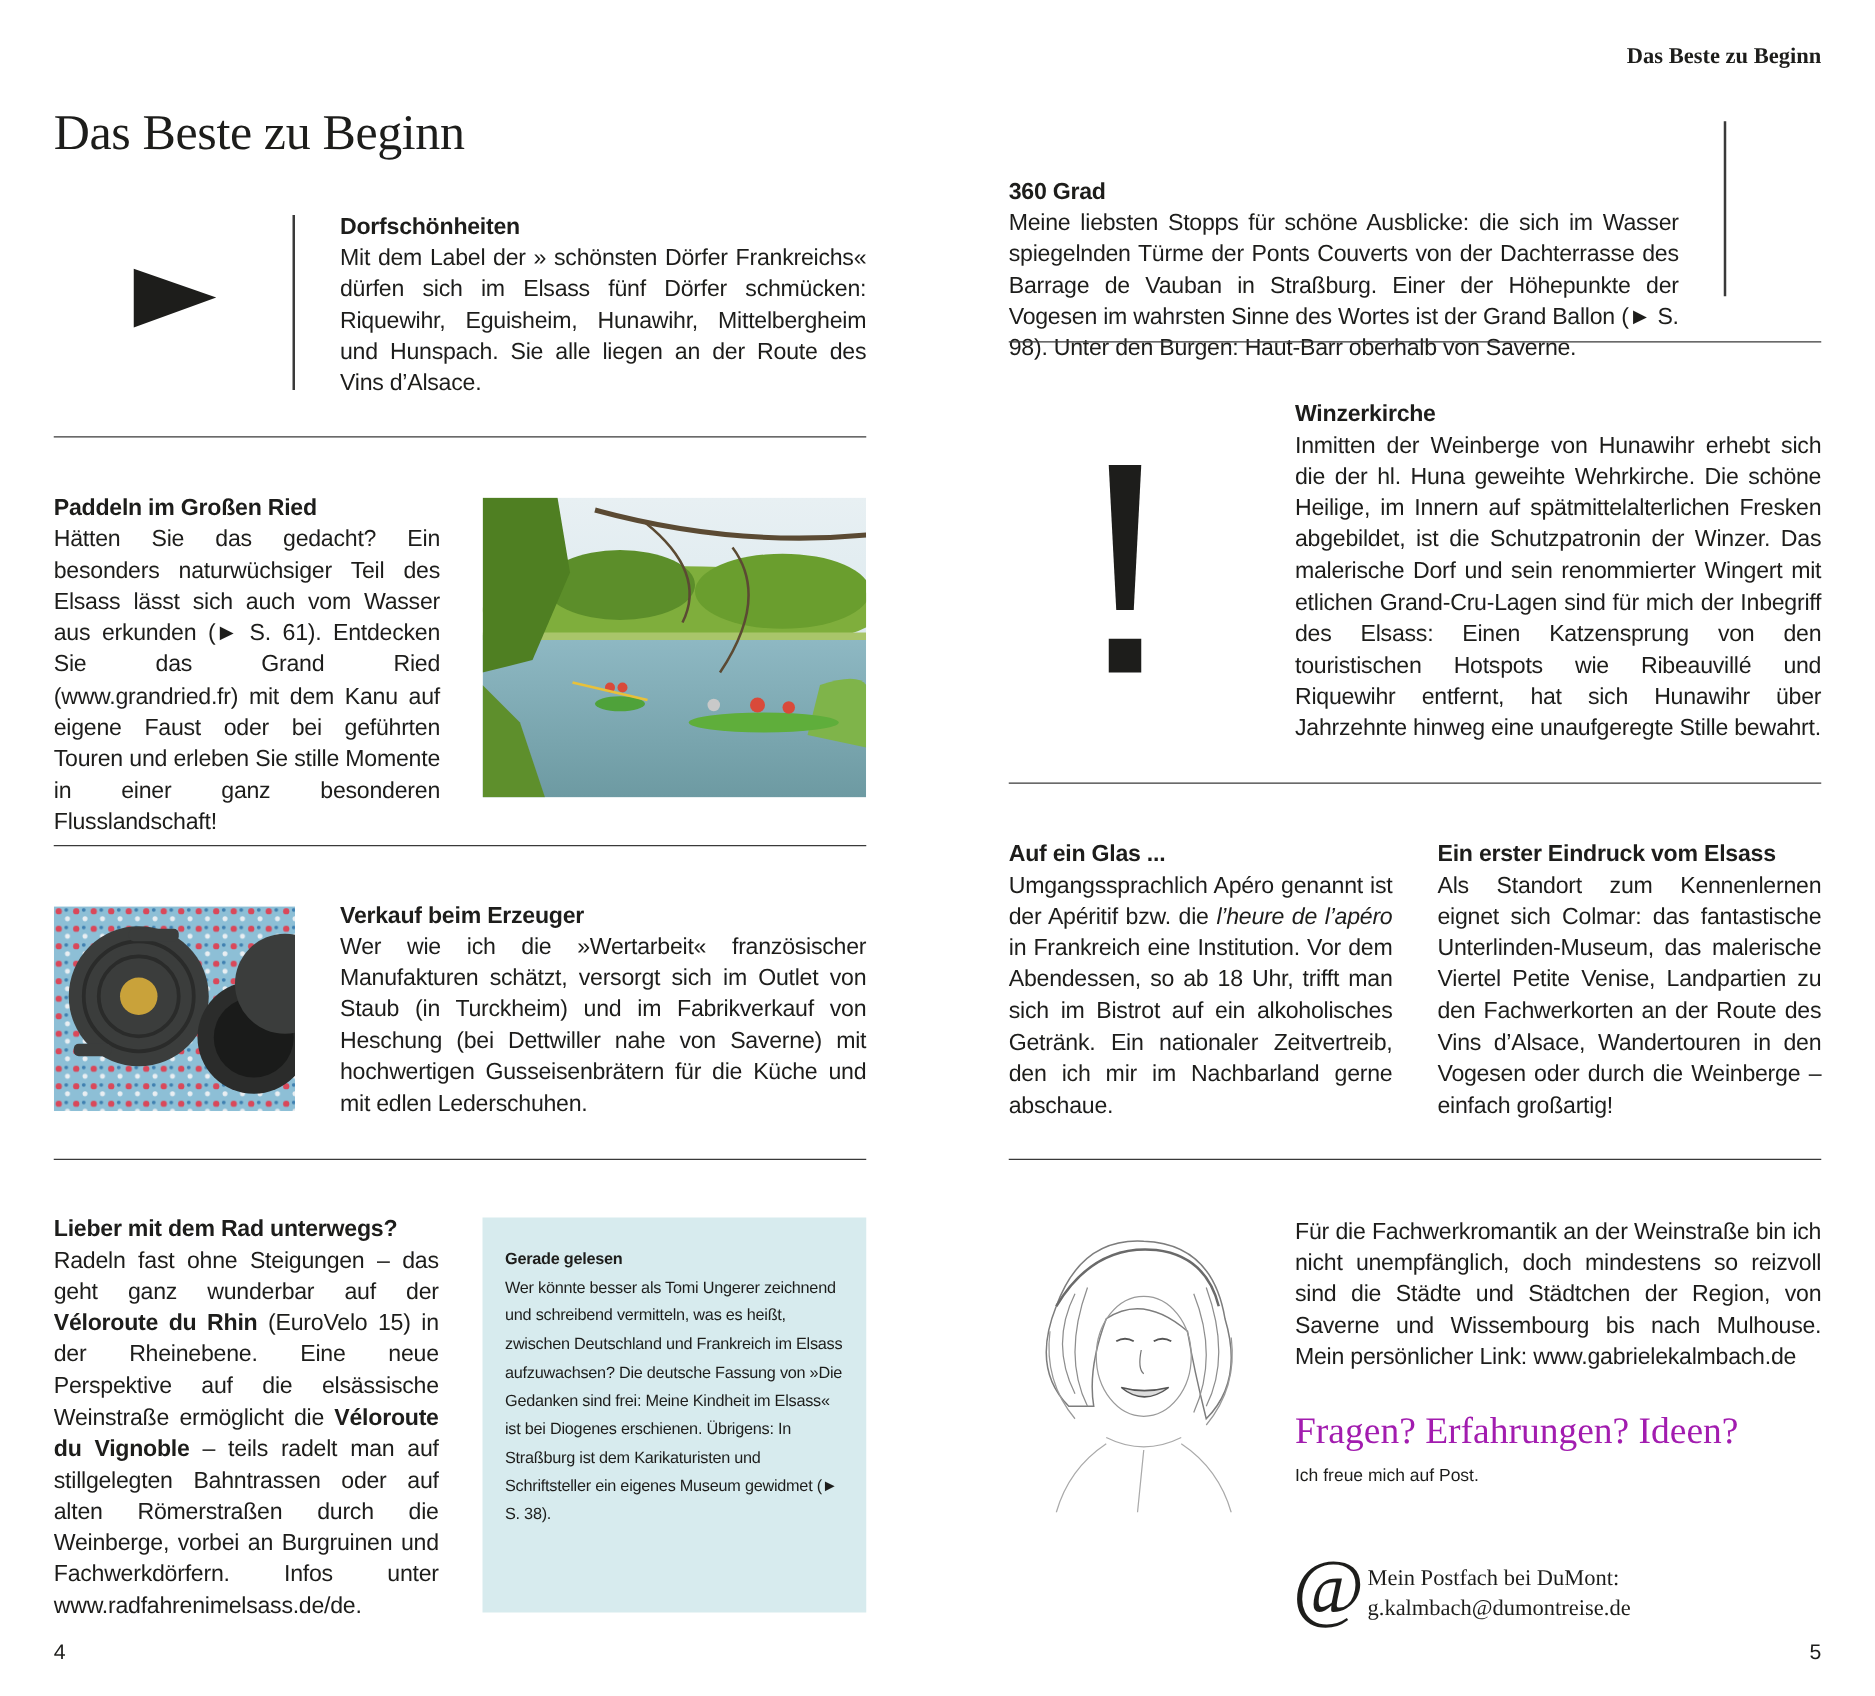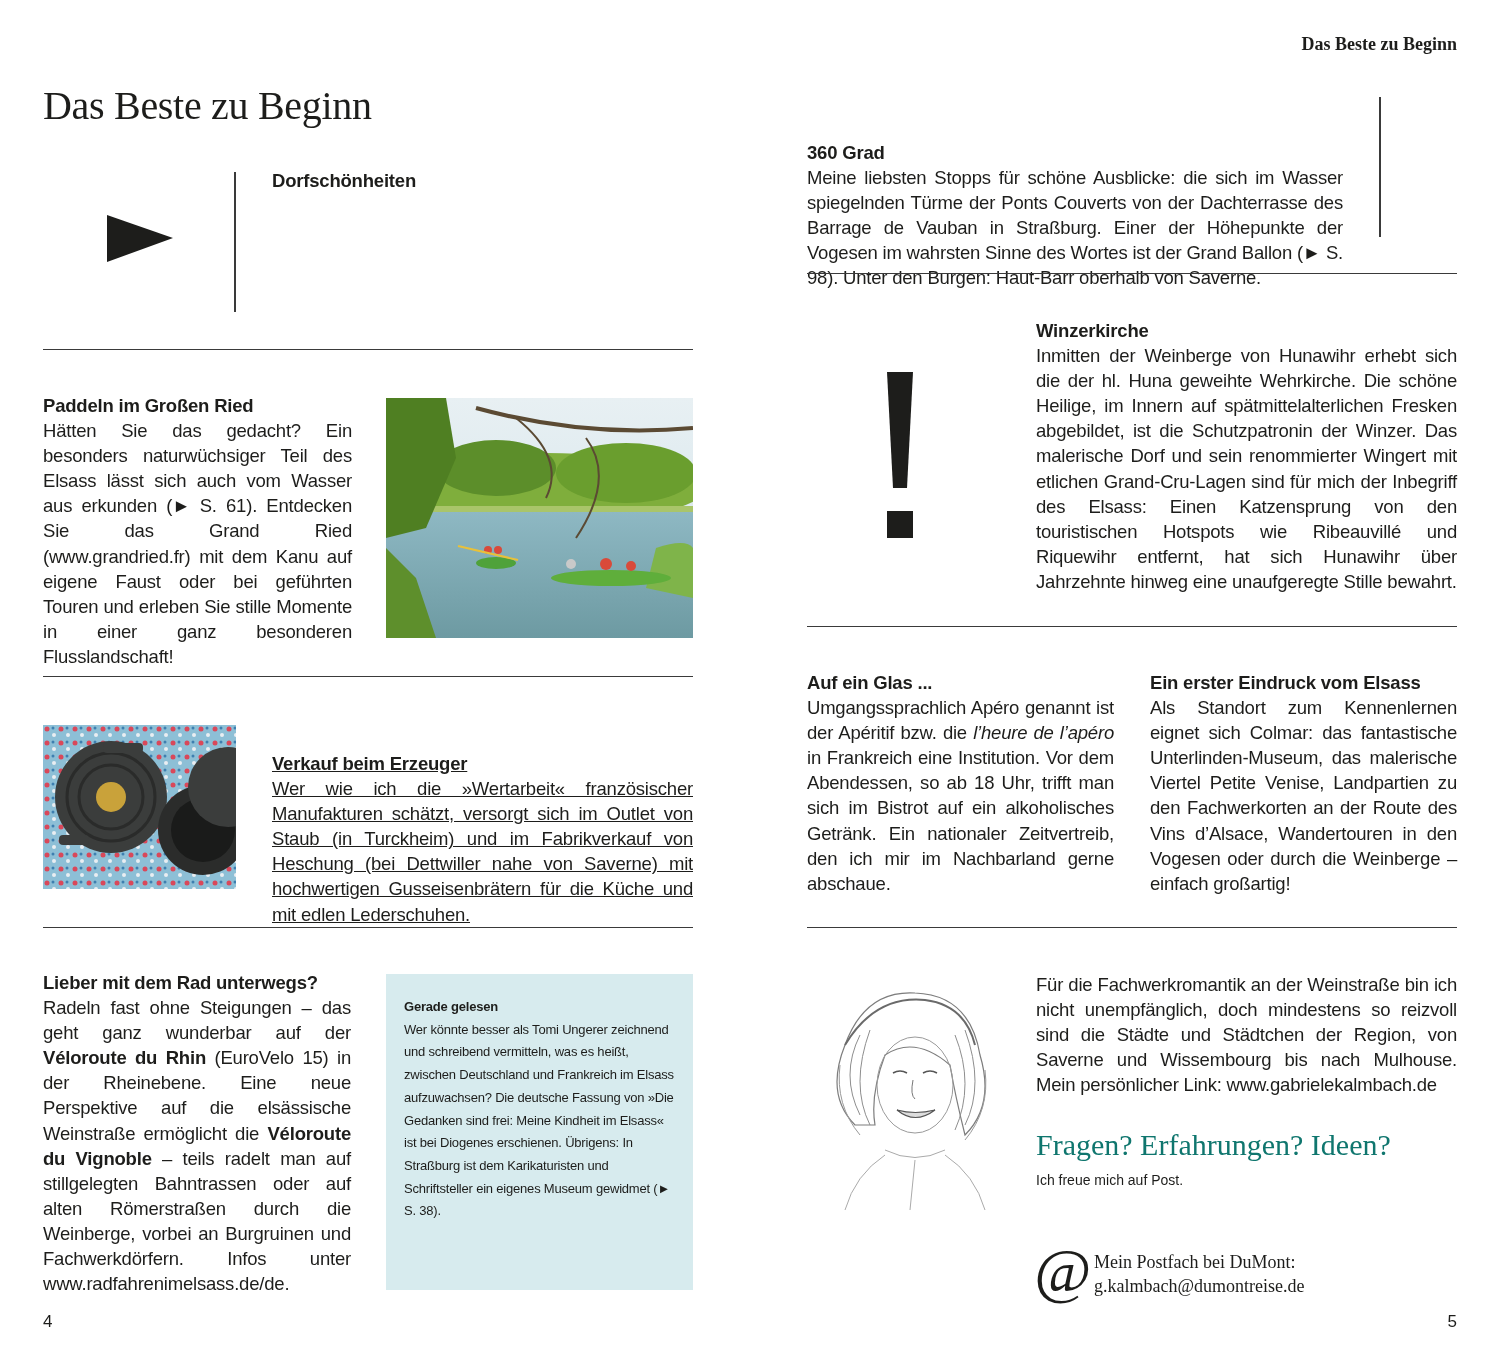--- a/index.html
+++ b/index.html
@@ -18,36 +18,37 @@
   .rule { position: absolute; height: 0; border-top: 1.6px solid #3a3a3a; }
   .vrule { position: absolute; width: 0; border-left: 2px solid #3a3a3a; }
 
   #running-head { top: 34px; right: 43px; font-size: 18px; font-weight: bold; }
   #page-title { left: 43px; top: 82px; font-size: 40px; font-weight: normal; margin: 0; letter-spacing: -0.3px; }
 
   .photo { position: absolute; overflow: hidden; }
   .box-blue { position: absolute; background: #d7ebee; }
 
   .page-num { position: absolute; top: 1312px; font-size: 17px; }
-  #cta { font-size: 30px; color: #0f766e; }
+  #cta { font-size: 30px; color: #a21caf; }
   .mail-lines { font-size: 18px; line-height: 24px; }
 </style>
 </head>
 <body>
 
 <div id="running-head" class="abs serif">Das Beste zu Beginn</div>
 
 <h1 id="page-title" class="abs serif">Das Beste zu Beginn</h1>
 
 <svg class="abs" style="left:106px;top:214px;" width="68" height="50">
   <polygon points="1,1 67,24 1,48" fill="#1d1d1b"></polygon>
 </svg>
 <div class="vrule" style="left:234px;top:172px;height:140px;"></div>
 <div class="abs body-text" style="left:272px;top:168px;width:421px;">
   <span class="ttl">Dorfschönheiten</span>
+  <span>Mit dem Label der » schönsten Dörfer Frankreichs« dürfen sich im Elsass fünf Dörfer schmücken: Riquewihr, Eguisheim, Hunawihr, Mittelbergheim und Hunspach. Sie alle liegen an der Route des Vins d’Alsace.</span>
 </div>
 <div class="rule" style="left:43px;top:349px;width:650px;"></div>
 
 <div class="abs body-text" style="left:43px;top:393px;width:309px;">
   <span class="ttl">Paddeln im Großen Ried</span>
   <span>Hätten Sie das gedacht? Ein besonders naturwüchsiger Teil des Elsass lässt sich auch vom Wasser aus erkunden (► S. 61). Entdecken Sie das Grand Ried (www.grandried.fr) mit dem Kanu auf eigene Faust oder bei geführten Touren und erleben Sie stille Momente in einer ganz besonderen Flusslandschaft!</span>
 </div>
 <div class="photo" style="left:386px;top:398px;width:307px;height:240px;">
   <svg width="307" height="240" viewBox="0 0 307 240">
     <defs>
@@ -99,21 +100,21 @@
     <circle cx="68" cy="72" r="44" fill="none" stroke="#2a2b2a" stroke-width="3"></circle>
     <circle cx="68" cy="72" r="32" fill="none" stroke="#2a2b2a" stroke-width="3"></circle>
     <circle cx="68" cy="72" r="15" fill="#c9a23a"></circle>
     <rect x="60" y="18" width="40" height="10" rx="4" fill="#3b3d3c"></rect>
     <rect x="16" y="110" width="30" height="10" rx="4" fill="#3b3d3c"></rect>
     <circle cx="160" cy="105" r="45" fill="#2b2c2b"></circle>
     <circle cx="160" cy="105" r="32" fill="#1a1b1a"></circle>
     <circle cx="185" cy="62" r="40" fill="#3b3d3c"></circle>
   </svg>
 </div>
-<div class="abs body-text" style="left:272px;top:751px;width:421px;text-decoration:underline;">
+<div class="abs body-text" style="left:272px;top:719px;width:421px;">
   <span class="ttl">Verkauf beim Erzeuger</span>
   <span>Wer wie ich die »Wertarbeit« französischer Manufakturen schätzt, versorgt sich im Outlet von Staub (in Turckheim) und im Fabrikverkauf von Heschung (bei Dettwiller nahe von Saverne) mit hochwertigen Gusseisenbrätern für die Küche und mit edlen Lederschuhen.</span>
 </div>
 <div class="rule" style="left:43px;top:927px;width:650px;"></div>
 
 <div class="abs body-text" style="left:43px;top:970px;width:308px;">
   <span class="ttl">Lieber mit dem Rad unterwegs?</span>
   <span>Radeln fast ohne Steigungen – das geht ganz wunderbar auf der </span><b>Véloroute du Rhin</b><span> (EuroVelo 15) in der Rheinebene. Eine neue Perspektive auf die elsässische Weinstraße ermöglicht die </span><b>Véloroute du Vignoble</b><span> – teils radelt man auf stillgelegten Bahntrassen oder auf alten Römerstraßen durch die Weinberge, vorbei an Burgruinen und Fachwerkdörfern. Infos unter www.radfahrenimelsass.de/de.</span>
 </div>
 

